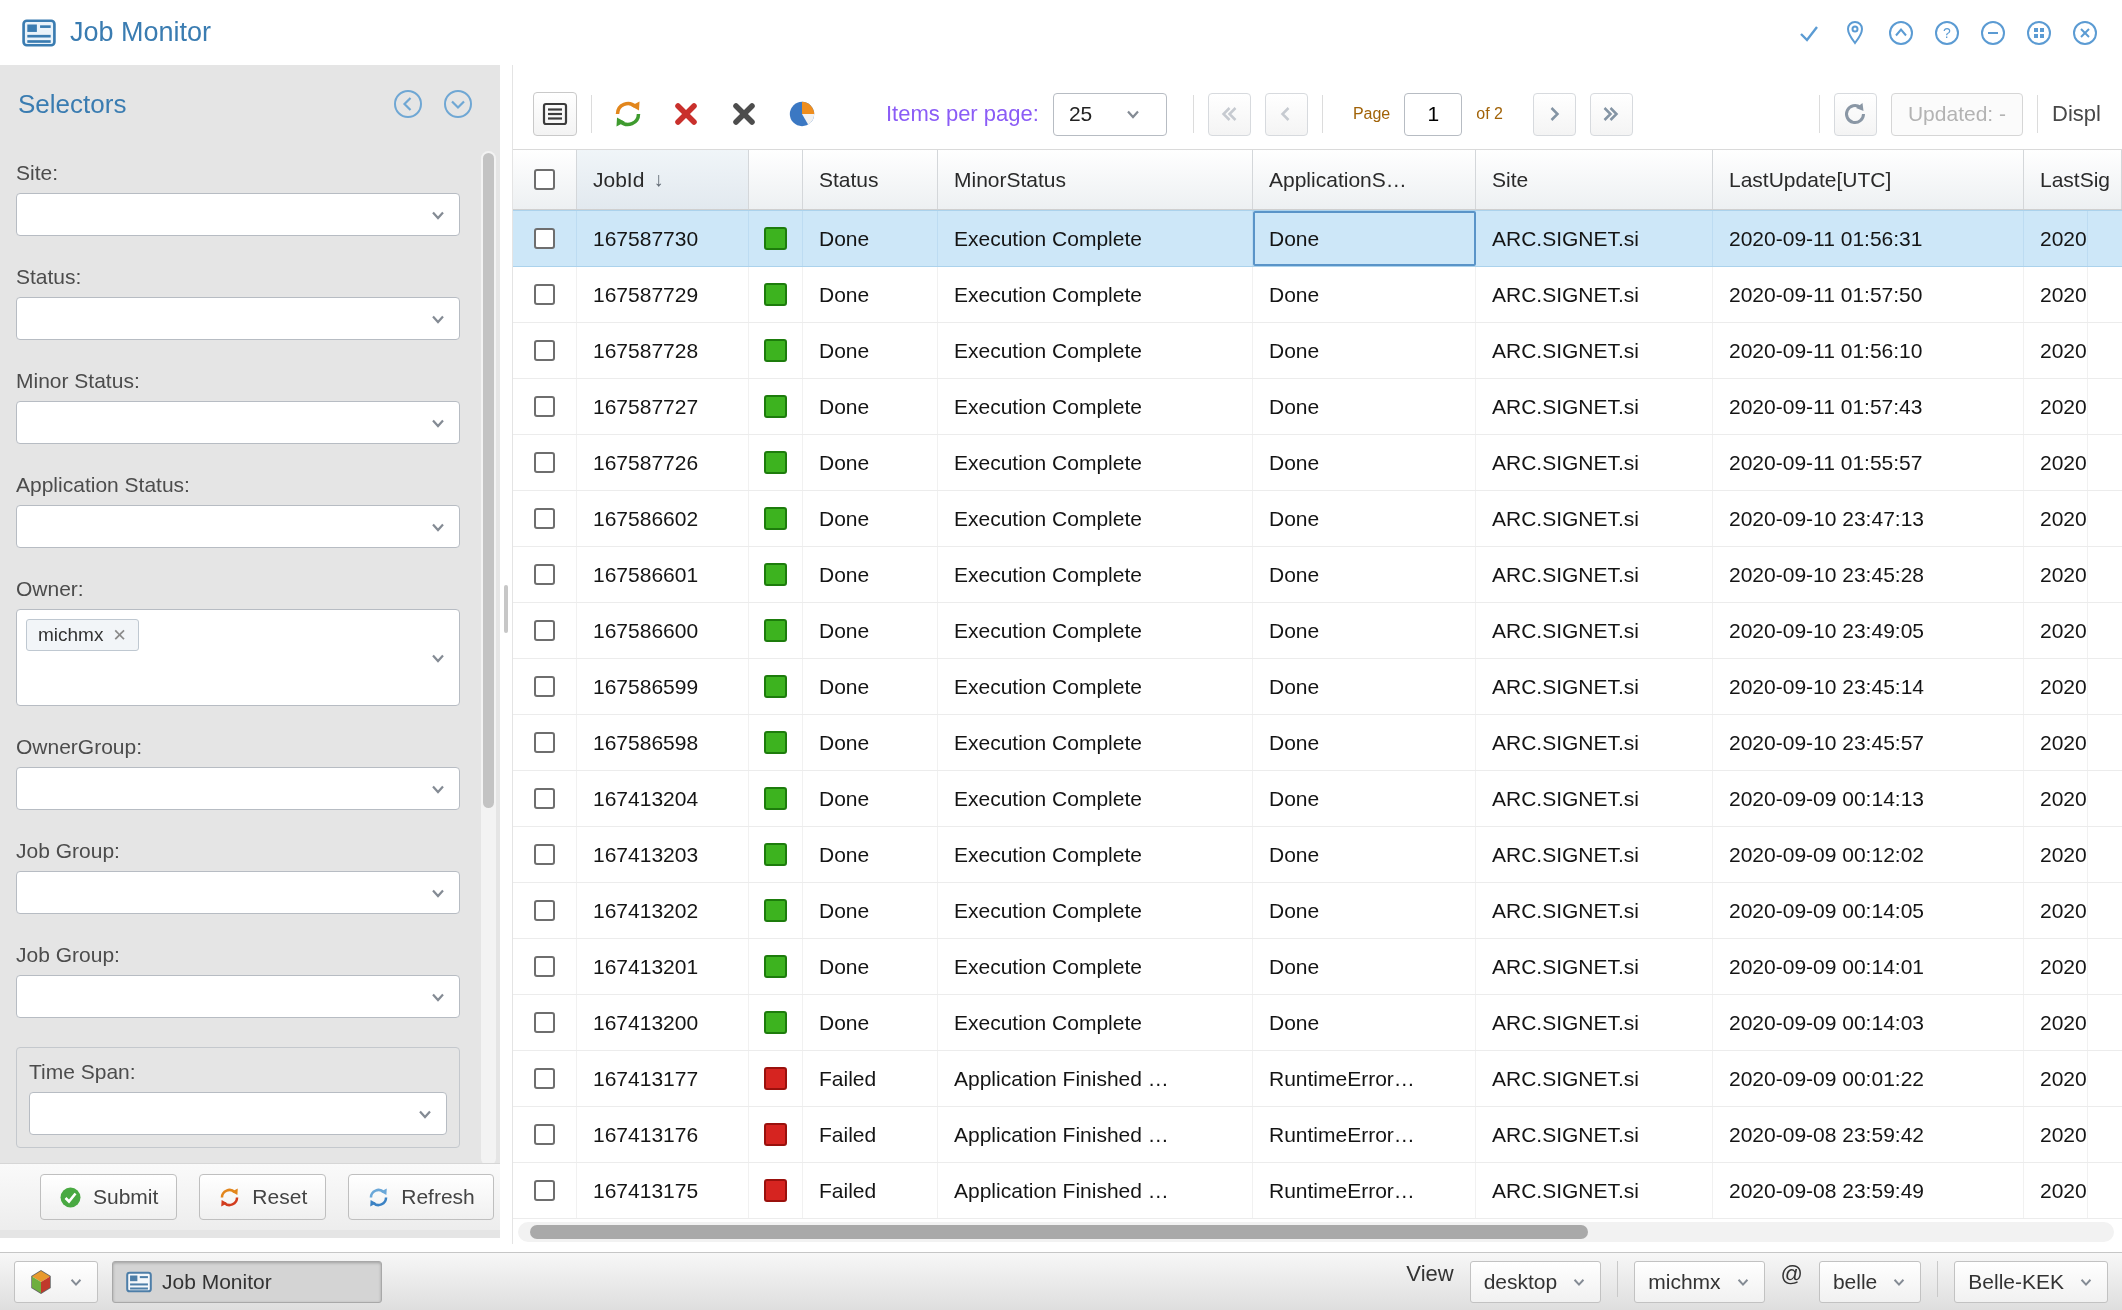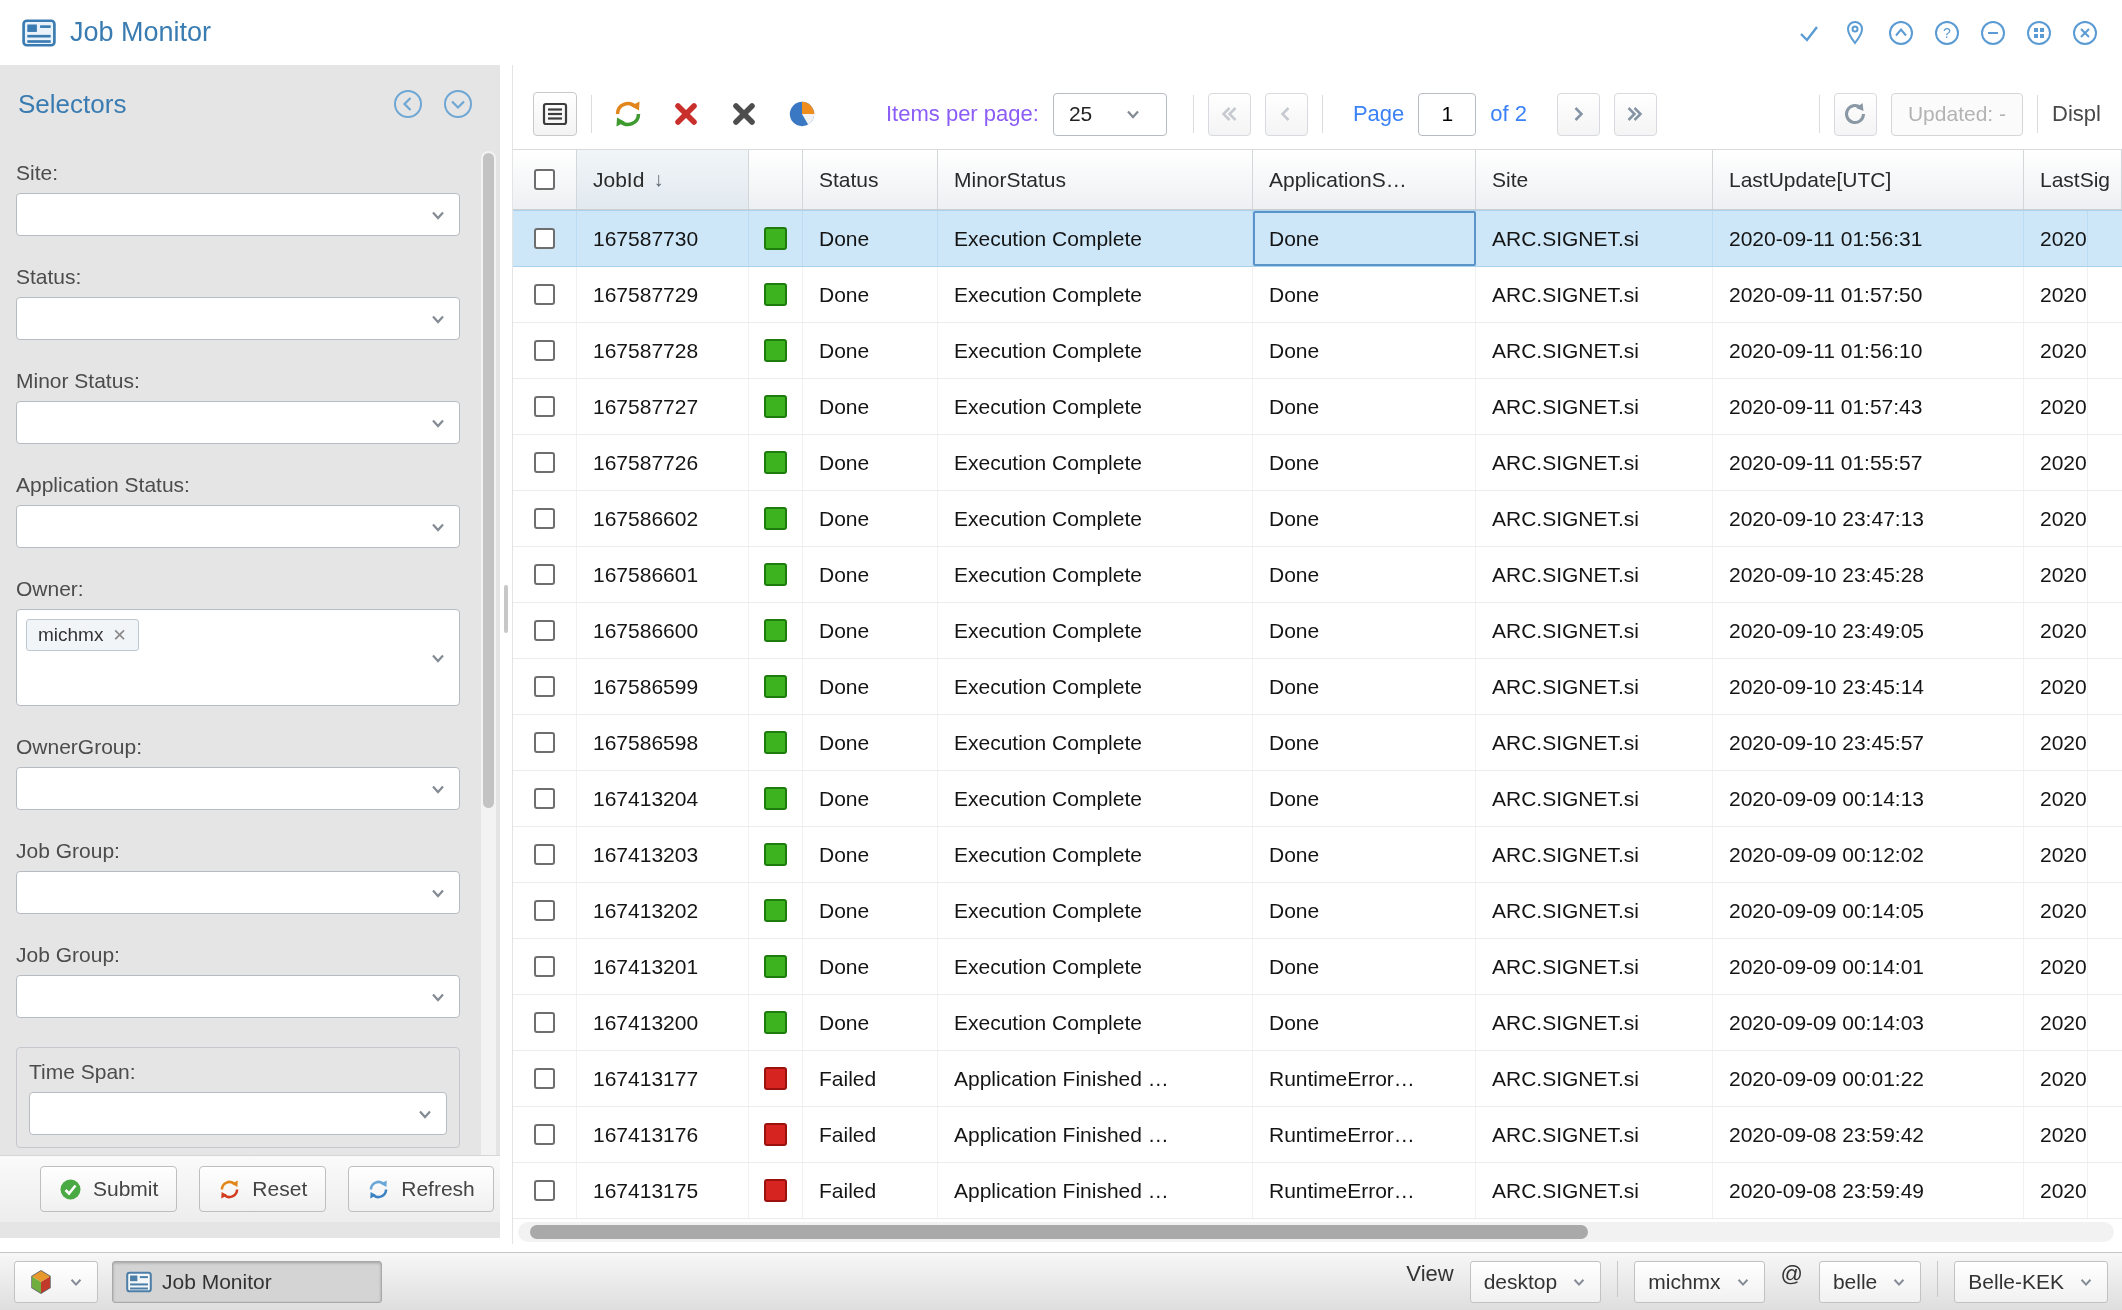--- a/index.html
+++ b/index.html
@@ -26,21 +26,21 @@
   .select-box{position:relative;height:43px;border:1px solid #b7bcc3;border-radius:4px;background:#fff;cursor:pointer}
   .select-box.tall{height:97px;padding:9px}
   .trig{position:absolute;right:12px;top:50%;transform:translateY(-50%);line-height:0}
   .tag{display:inline-flex;align-items:center;gap:9px;background:#f2f5f8;border:1px solid #bfc8d1;
     border-radius:3px;padding:4px 11px;font-size:19px;color:#333;cursor:pointer}
   .tag-x{color:#8a8a8a;font-size:17px;cursor:pointer}
   .timespan-box{width:444px;border:1px solid #c4c8cd;border-radius:4px;padding:12px;margin-top:2px}
   .timespan-box .select-box{width:418px;margin-top:4px}
   #panel-scrollbar{position:absolute;right:4px;top:86px;bottom:72px;width:15px;background:#f3f3f3;border-radius:8px;cursor:pointer}
   #panel-scroll-thumb{position:absolute;top:2px;left:2px;width:11px;height:655px;background:#c3c3c3;border-radius:6px}
-  #panel-footer{position:absolute;left:0;right:0;bottom:16px;height:67px;border-top:1px solid #d6d6d6;
+  #panel-footer{position:absolute;left:0;right:0;bottom:8px;height:67px;border-top:1px solid #d6d6d6;
     background:linear-gradient(#fafafa,#ededed);display:flex;align-items:center;gap:22px;padding-left:40px}
   .footer-btn{display:flex;align-items:center;gap:11px;height:46px;padding:0 18px;
     background:linear-gradient(#ffffff,#f0f0f0);border:1px solid #bfbfbf;border-radius:4px;
     font-size:21px;color:#444;cursor:pointer}
 
   
   #splitter{position:absolute;left:500px;top:65px;width:12px;height:1173px;cursor:col-resize}
   #splitter-grip{position:absolute;left:4px;top:520px;width:4px;height:48px;background:#c7c7c7;border-radius:2px}
 
   
@@ -48,21 +48,21 @@
   #grid-toolbar{height:84px;display:flex;align-items:center;gap:14px;padding:14px 0 0 20px;white-space:nowrap;overflow:hidden}
   .tb-btn{width:44px;height:44px;border:1px solid transparent;border-radius:4px;flex:0 0 auto;
     display:flex;align-items:center;justify-content:center;cursor:pointer}
   .tb-btn.boxed{border-color:#c9c9c9;background:linear-gradient(#ffffff,#f3f3f3)}
   .tb-sep{width:1px;height:38px;background:#dcdcdc;flex:0 0 auto}
   .tb-label{font-size:22px;color:#8b5cf6;margin-left:48px;flex:0 0 auto}
   .pagesize{width:114px;height:43px;border:1px solid #b7bcc3;border-radius:4px;display:flex;align-items:center;
     justify-content:space-between;padding:0 24px 0 15px;font-size:21px;cursor:pointer;flex:0 0 auto}
   .pg-btn{width:43px;height:43px;border:1px solid #d7dade;border-radius:4px;flex:0 0 auto;
     background:linear-gradient(#ffffff,#f4f4f4);display:flex;align-items:center;justify-content:center;cursor:pointer}
-  .page-label{font-size:22px;color:#3b82f6;flex:0 0 auto}
+  .page-label{font-size:16px;color:#a16207;flex:0 0 auto}
   .page-input{width:58px;height:43px;border:1px solid #b7bcc3;border-radius:4px;text-align:center;
     font-size:21px;font-family:inherit;flex:0 0 auto}
   .updated-btn{height:43px;padding:0 16px;border:1px solid #d6d6d6;border-radius:4px;color:#b3b3b3;
     font-size:21px;display:flex;align-items:center;background:#fbfbfb;flex:0 0 auto}
   #toolbar-right{margin-left:auto;display:flex;align-items:center;gap:14px;flex:0 0 auto}
   .display-label{font-size:22px;color:#484848;width:70px;overflow:hidden;flex:0 0 auto}
 
   
   #grid-header{display:flex;height:61px;background:linear-gradient(#ffffff,#edf0f2);
     border-top:1px solid #dadada;border-bottom:1px solid #cfcfcf}

